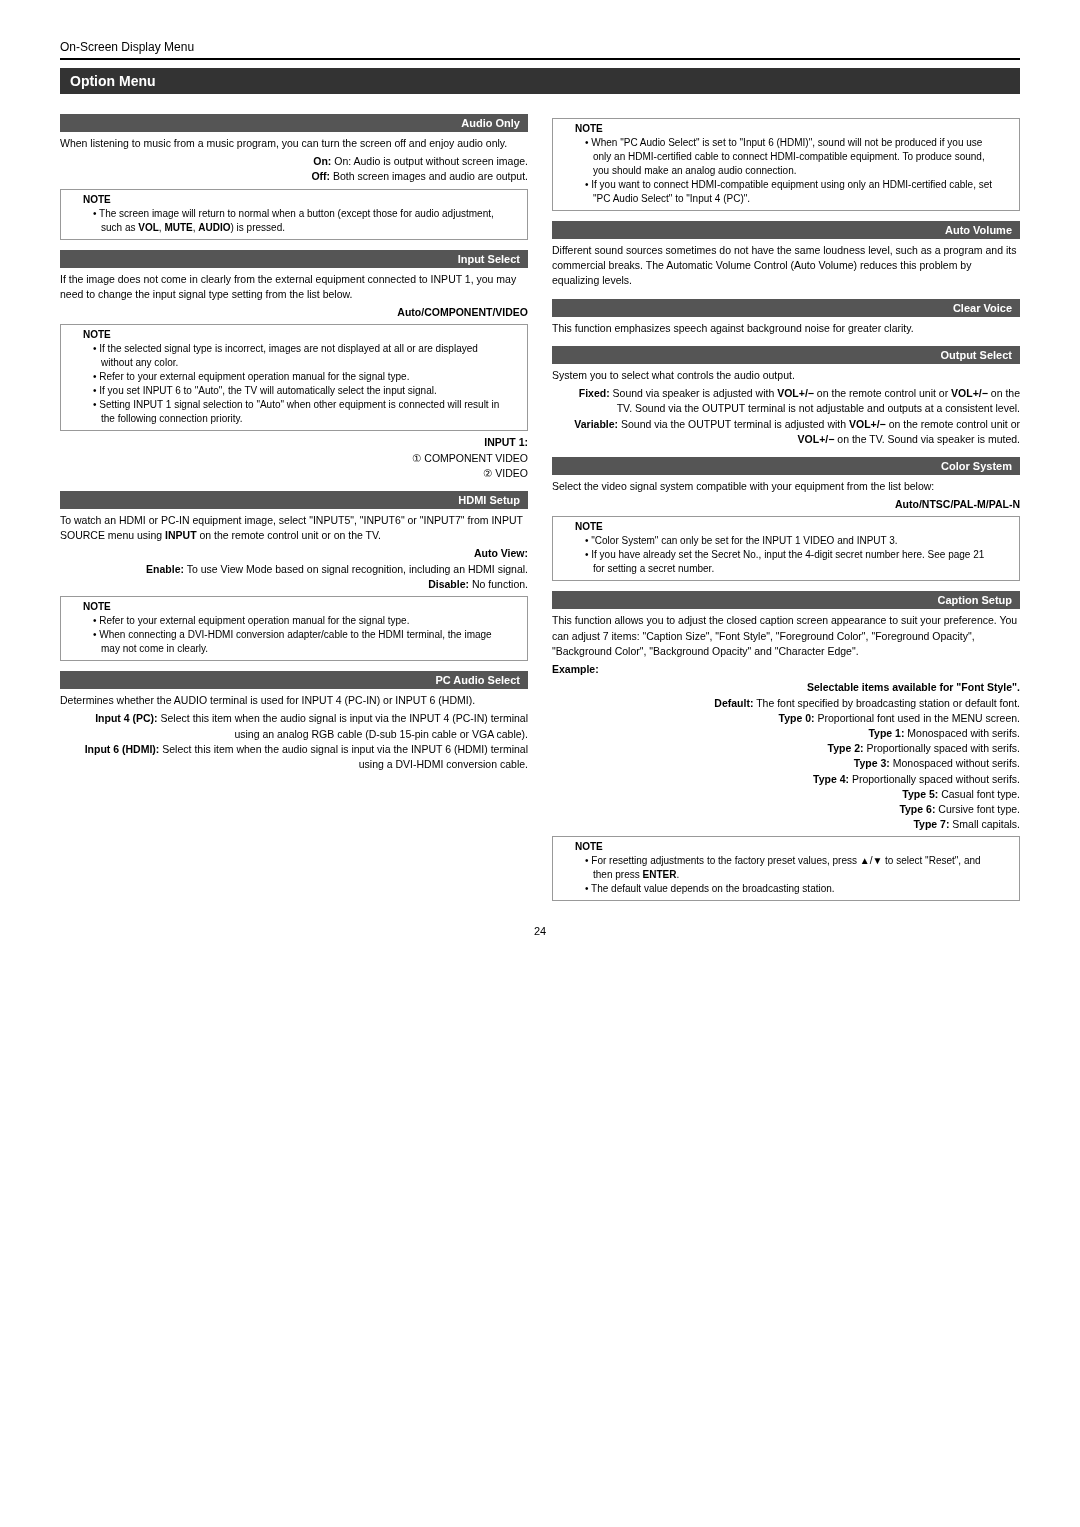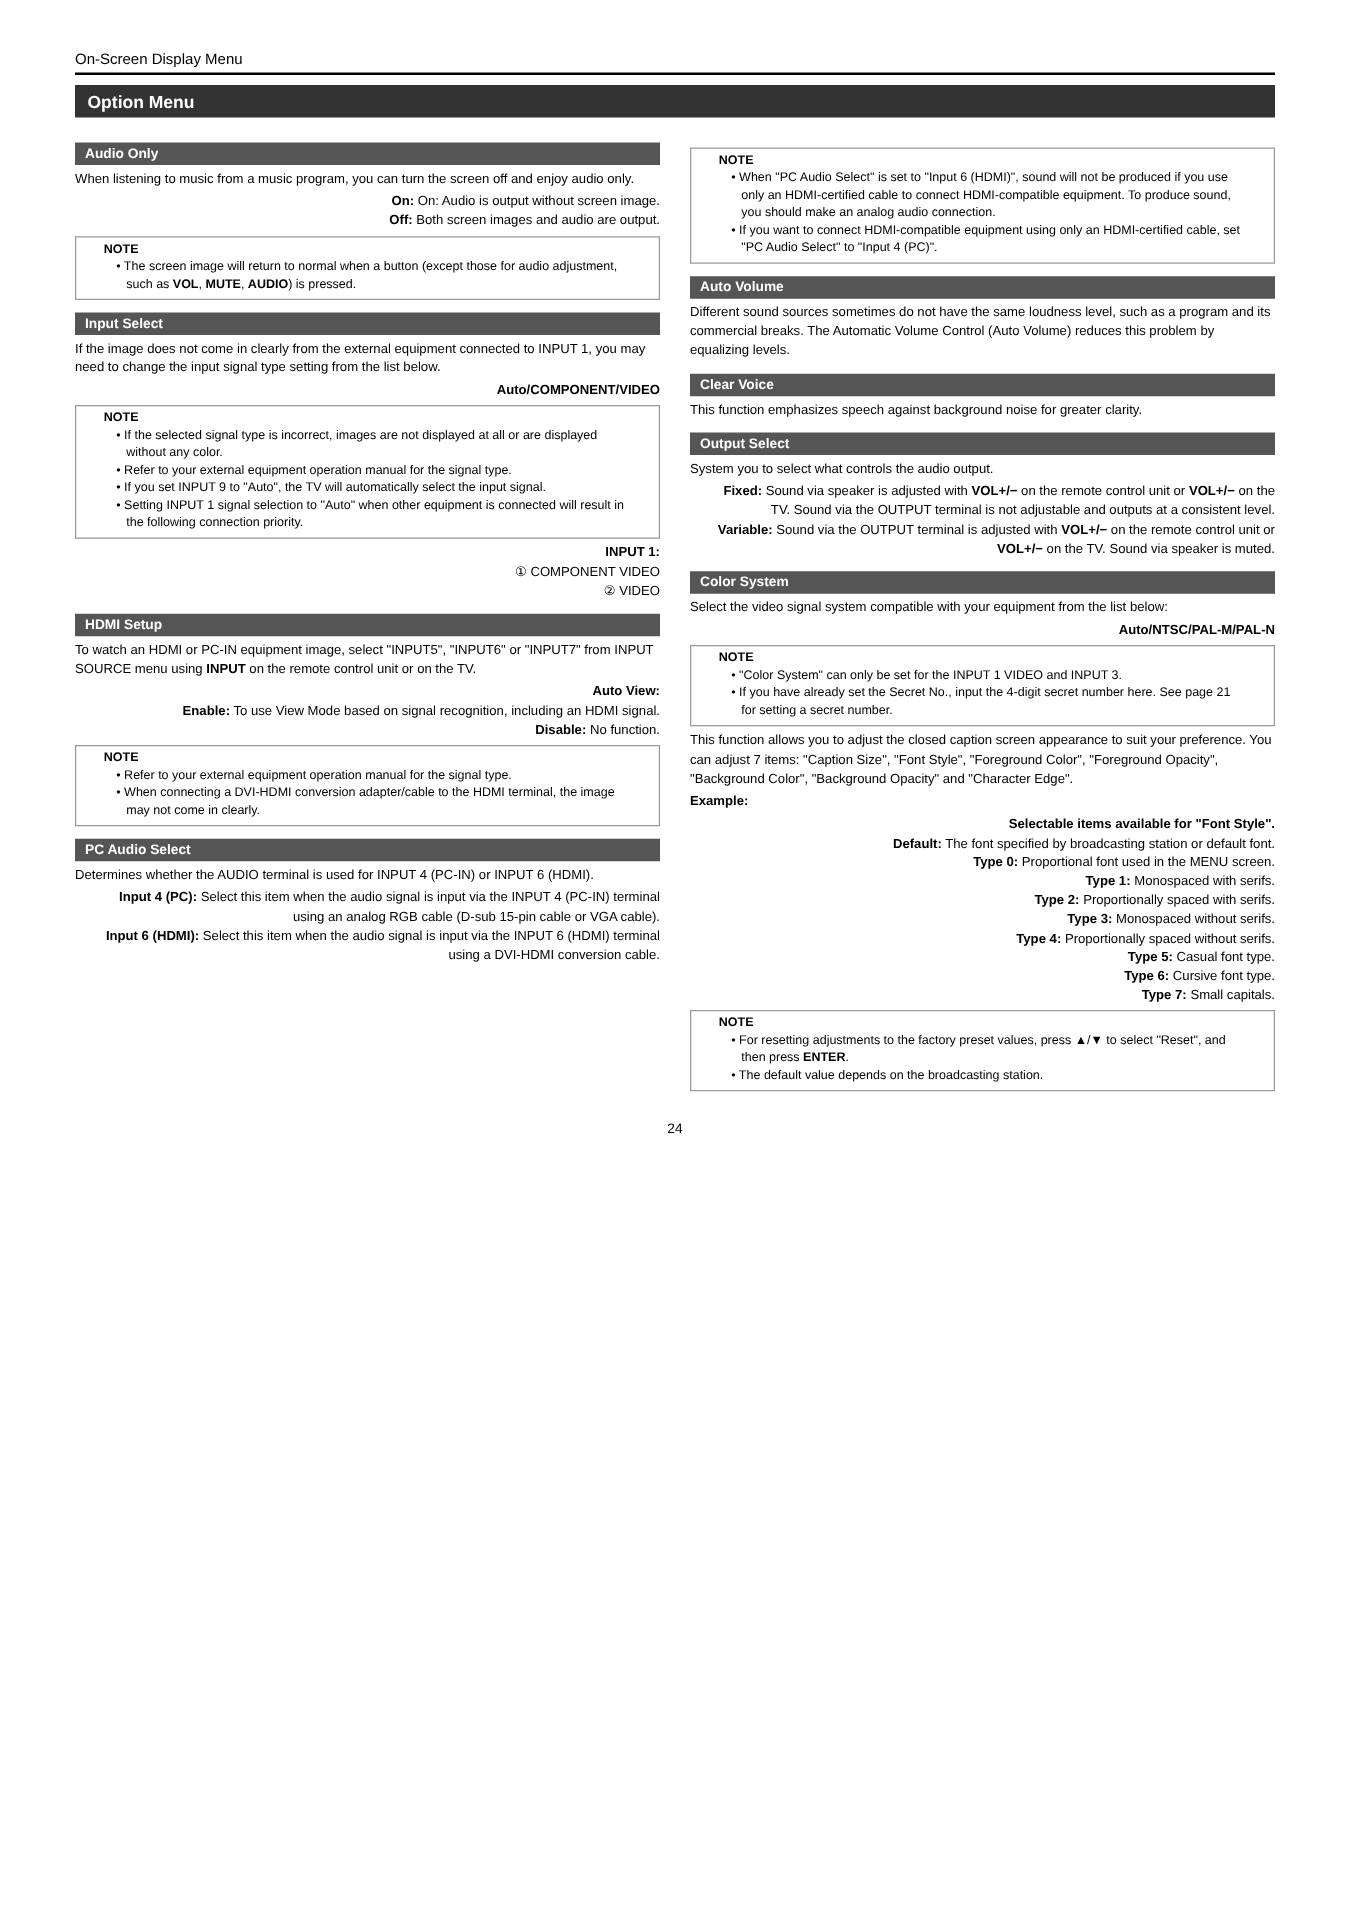--- a/index.html
+++ b/index.html
@@ -38,20 +38,21 @@
       flex: 1;
     }
     .section-header {
       background: #555;
       color: #fff;
       font-size: 11px;
       font-weight: bold;
       padding: 3px 8px;
       margin-bottom: 4px;
       margin-top: 10px;
+      text-align: right;
     }
     .section-header:first-of-type {
       margin-top: 0;
     }
     .note-box {
       border: 1px solid #999;
       padding: 4px 22px;
       margin: 4px 0;
       font-size: 10px;
     }
@@ -114,21 +115,21 @@
         <p class="note-bullet">• The screen image will return to normal when a button (except those for audio adjustment, such as <span class="bold">VOL</span>, <span class="bold">MUTE</span>, <span class="bold">AUDIO</span>) is pressed.</p>
       </div>
 
       <div class="section-header">Input Select</div>
       <p class="body-text">If the image does not come in clearly from the external equipment connected to INPUT 1, you may need to change the input signal type setting from the list below.</p>
       <p class="indent-text bold">Auto/COMPONENT/VIDEO</p>
       <div class="note-box">
         <div class="note-title">NOTE</div>
         <p class="note-bullet">• If the selected signal type is incorrect, images are not displayed at all or are displayed without any color.</p>
         <p class="note-bullet">• Refer to your external equipment operation manual for the signal type.</p>
-        <p class="note-bullet">• If you set INPUT 9 to "Auto", the TV will automatically select the input signal.</p>
+        <p class="note-bullet">• If you set INPUT 6 to "Auto", the TV will automatically select the input signal.</p>
         <p class="note-bullet">• Setting INPUT 1 signal selection to "Auto" when other equipment is connected will result in the following connection priority.</p>
       </div>
       <p class="indent-text bold">INPUT 1:</p>
       <p class="indent-text">① COMPONENT VIDEO</p>
       <p class="indent-text">② VIDEO</p>
 
       <div class="section-header">HDMI Setup</div>
       <p class="body-text">To watch an HDMI or PC-IN equipment image, select "INPUT5", "INPUT6" or "INPUT7" from INPUT SOURCE menu using <span class="bold">INPUT</span> on the remote control unit or on the TV.</p>
       <p class="indent-text bold">Auto View:</p>
       <p class="indent-text"><span class="bold">Enable:</span> To use View Mode based on signal recognition, including an HDMI signal.</p>
@@ -167,20 +168,21 @@
 
       <div class="section-header">Color System</div>
       <p class="body-text">Select the video signal system compatible with your equipment from the list below:</p>
       <p class="indent-text bold">Auto/NTSC/PAL-M/PAL-N</p>
       <div class="note-box">
         <div class="note-title">NOTE</div>
         <p class="note-bullet">• "Color System" can only be set for the INPUT 1 VIDEO and INPUT 3.</p>
         <p class="note-bullet">• If you have already set the Secret No., input the 4-digit secret number here. See page 21 for setting a secret number.</p>
       </div>
 
+      <div class="section-header">Caption Setup</div>
       <p class="body-text">This function allows you to adjust the closed caption screen appearance to suit your preference. You can adjust 7 items: "Caption Size", "Font Style", "Foreground Color", "Foreground Opacity", "Background Color", "Background Opacity" and "Character Edge".</p>
       <p class="body-text bold">Example:</p>
       <p class="indent-text bold">Selectable items available for "Font Style".</p>
       <p class="indent-text"><span class="bold">Default:</span> The font specified by broadcasting station or default font.</p>
       <p class="indent-text"><span class="bold">Type 0:</span> Proportional font used in the MENU screen.</p>
       <p class="indent-text"><span class="bold">Type 1:</span> Monospaced with serifs.</p>
       <p class="indent-text"><span class="bold">Type 2:</span> Proportionally spaced with serifs.</p>
       <p class="indent-text"><span class="bold">Type 3:</span> Monospaced without serifs.</p>
       <p class="indent-text"><span class="bold">Type 4:</span> Proportionally spaced without serifs.</p>
       <p class="indent-text"><span class="bold">Type 5:</span> Casual font type.</p>

